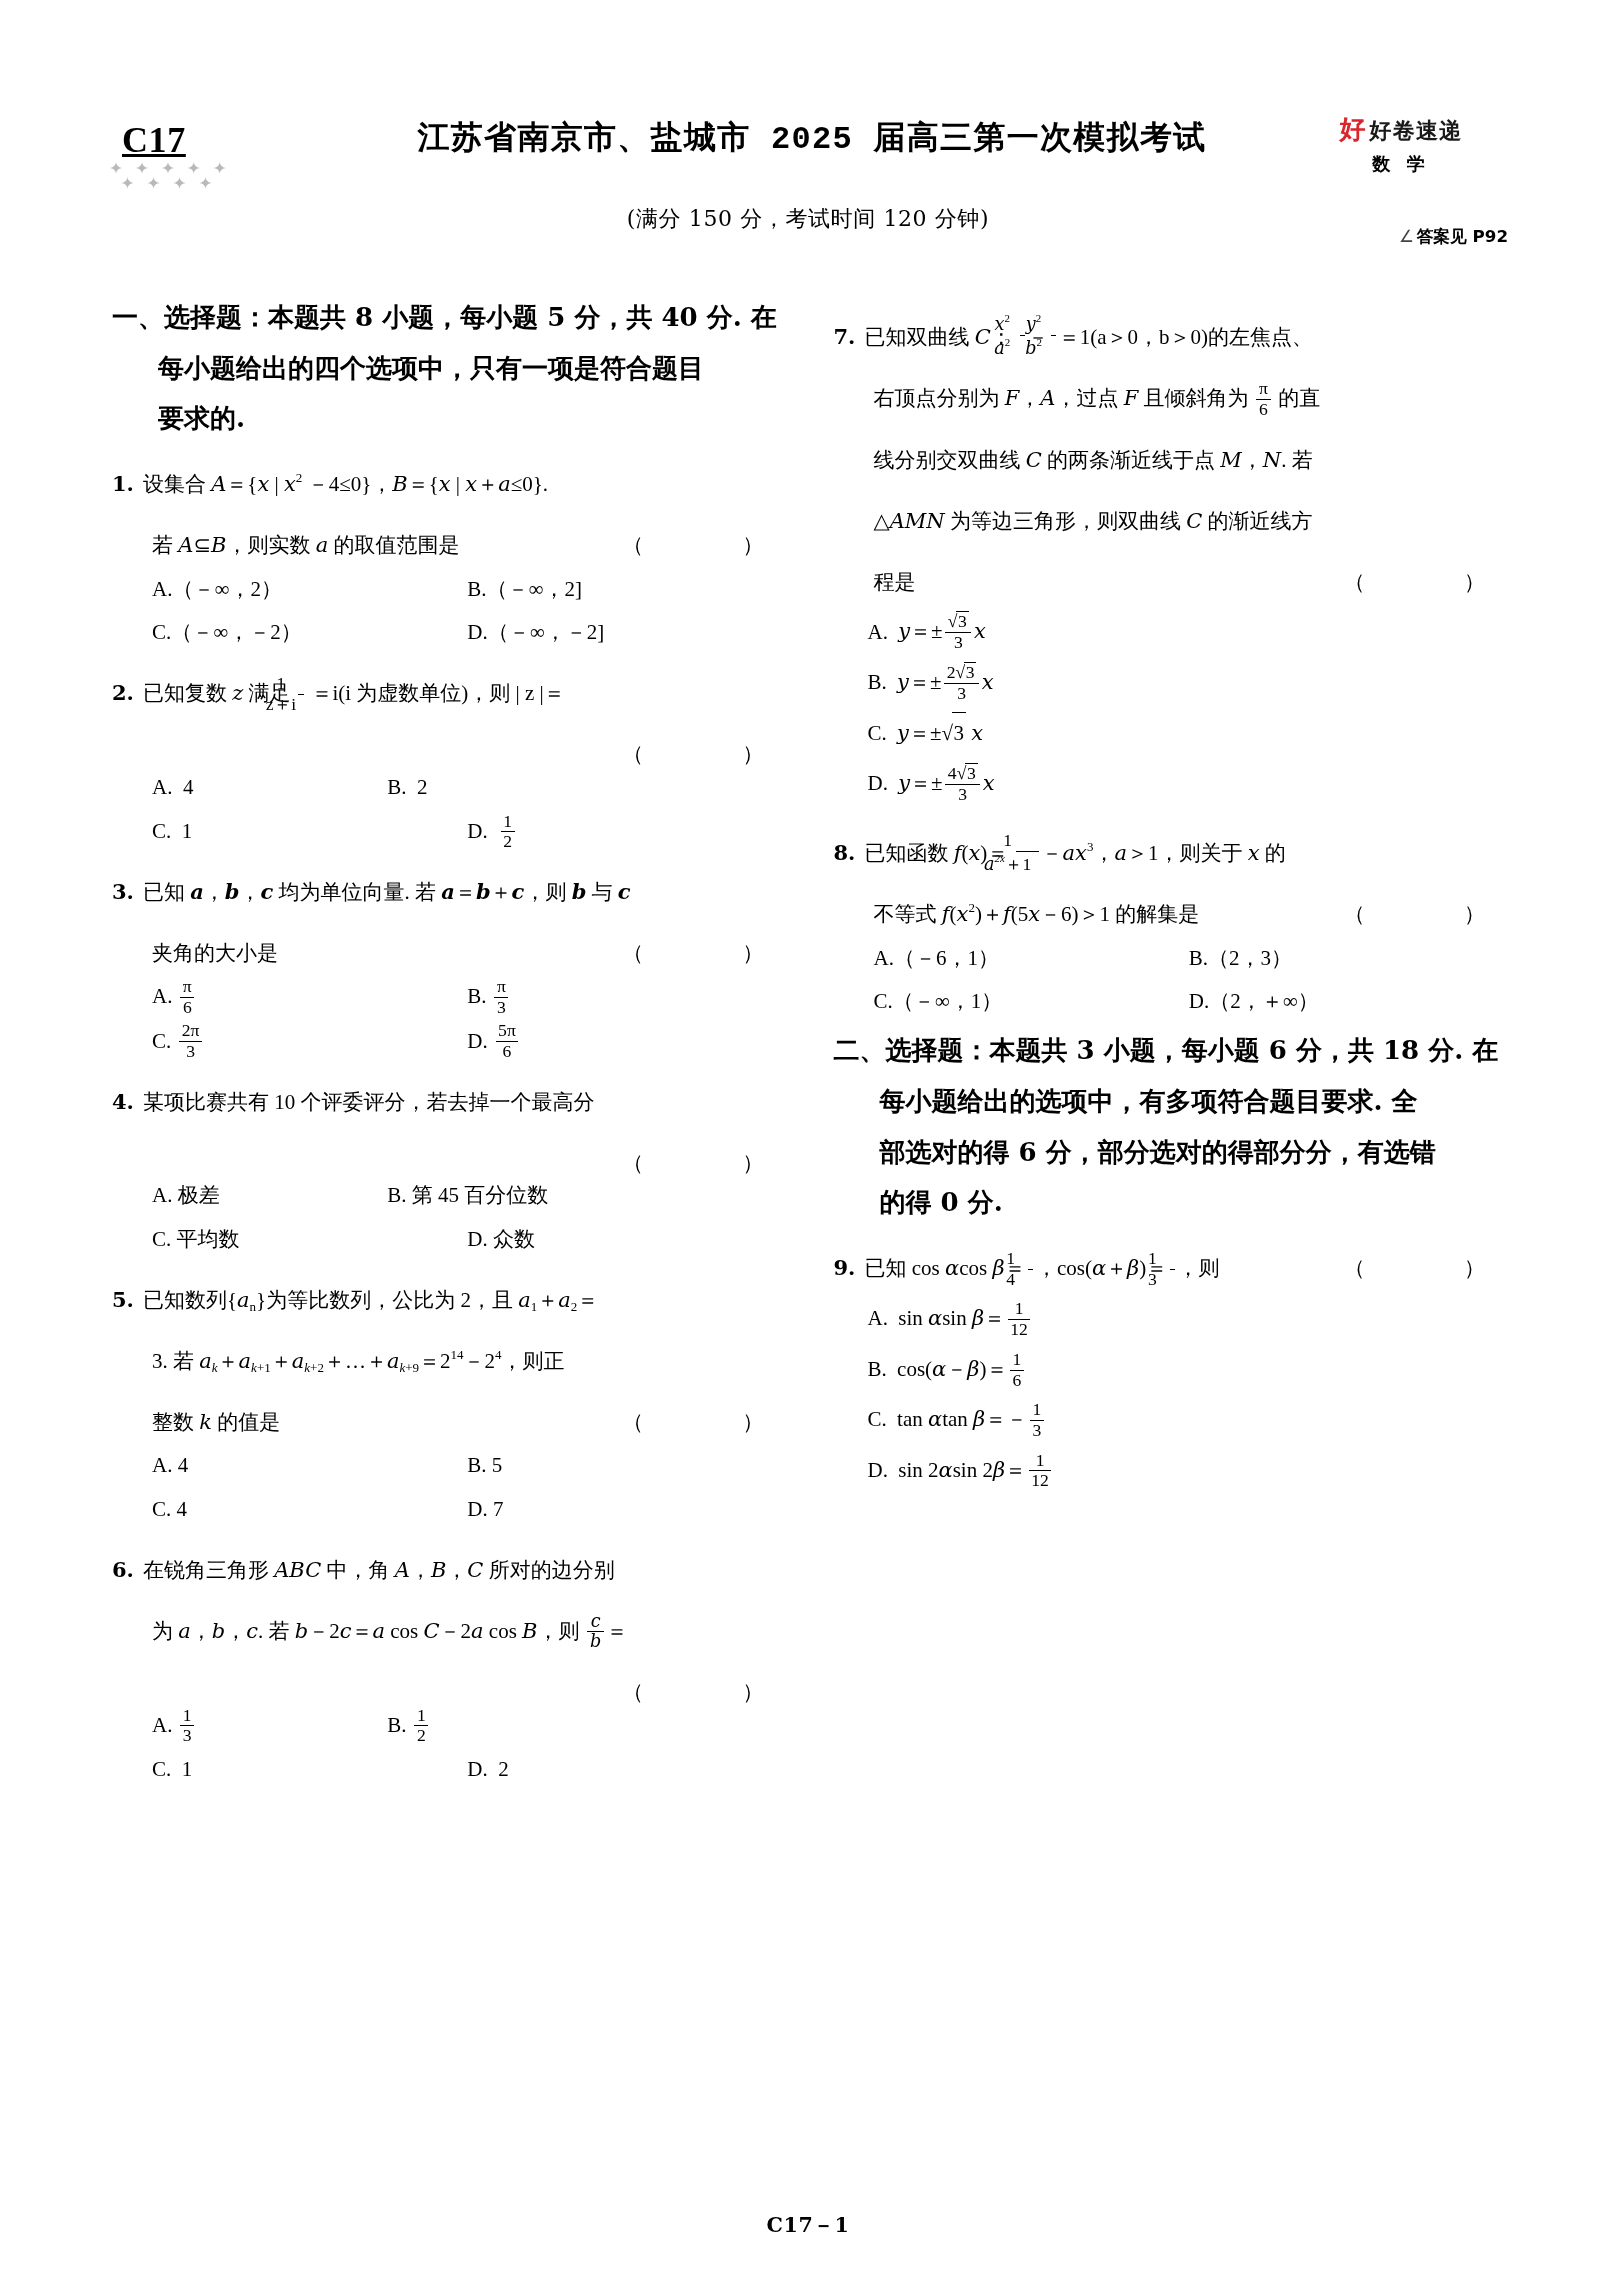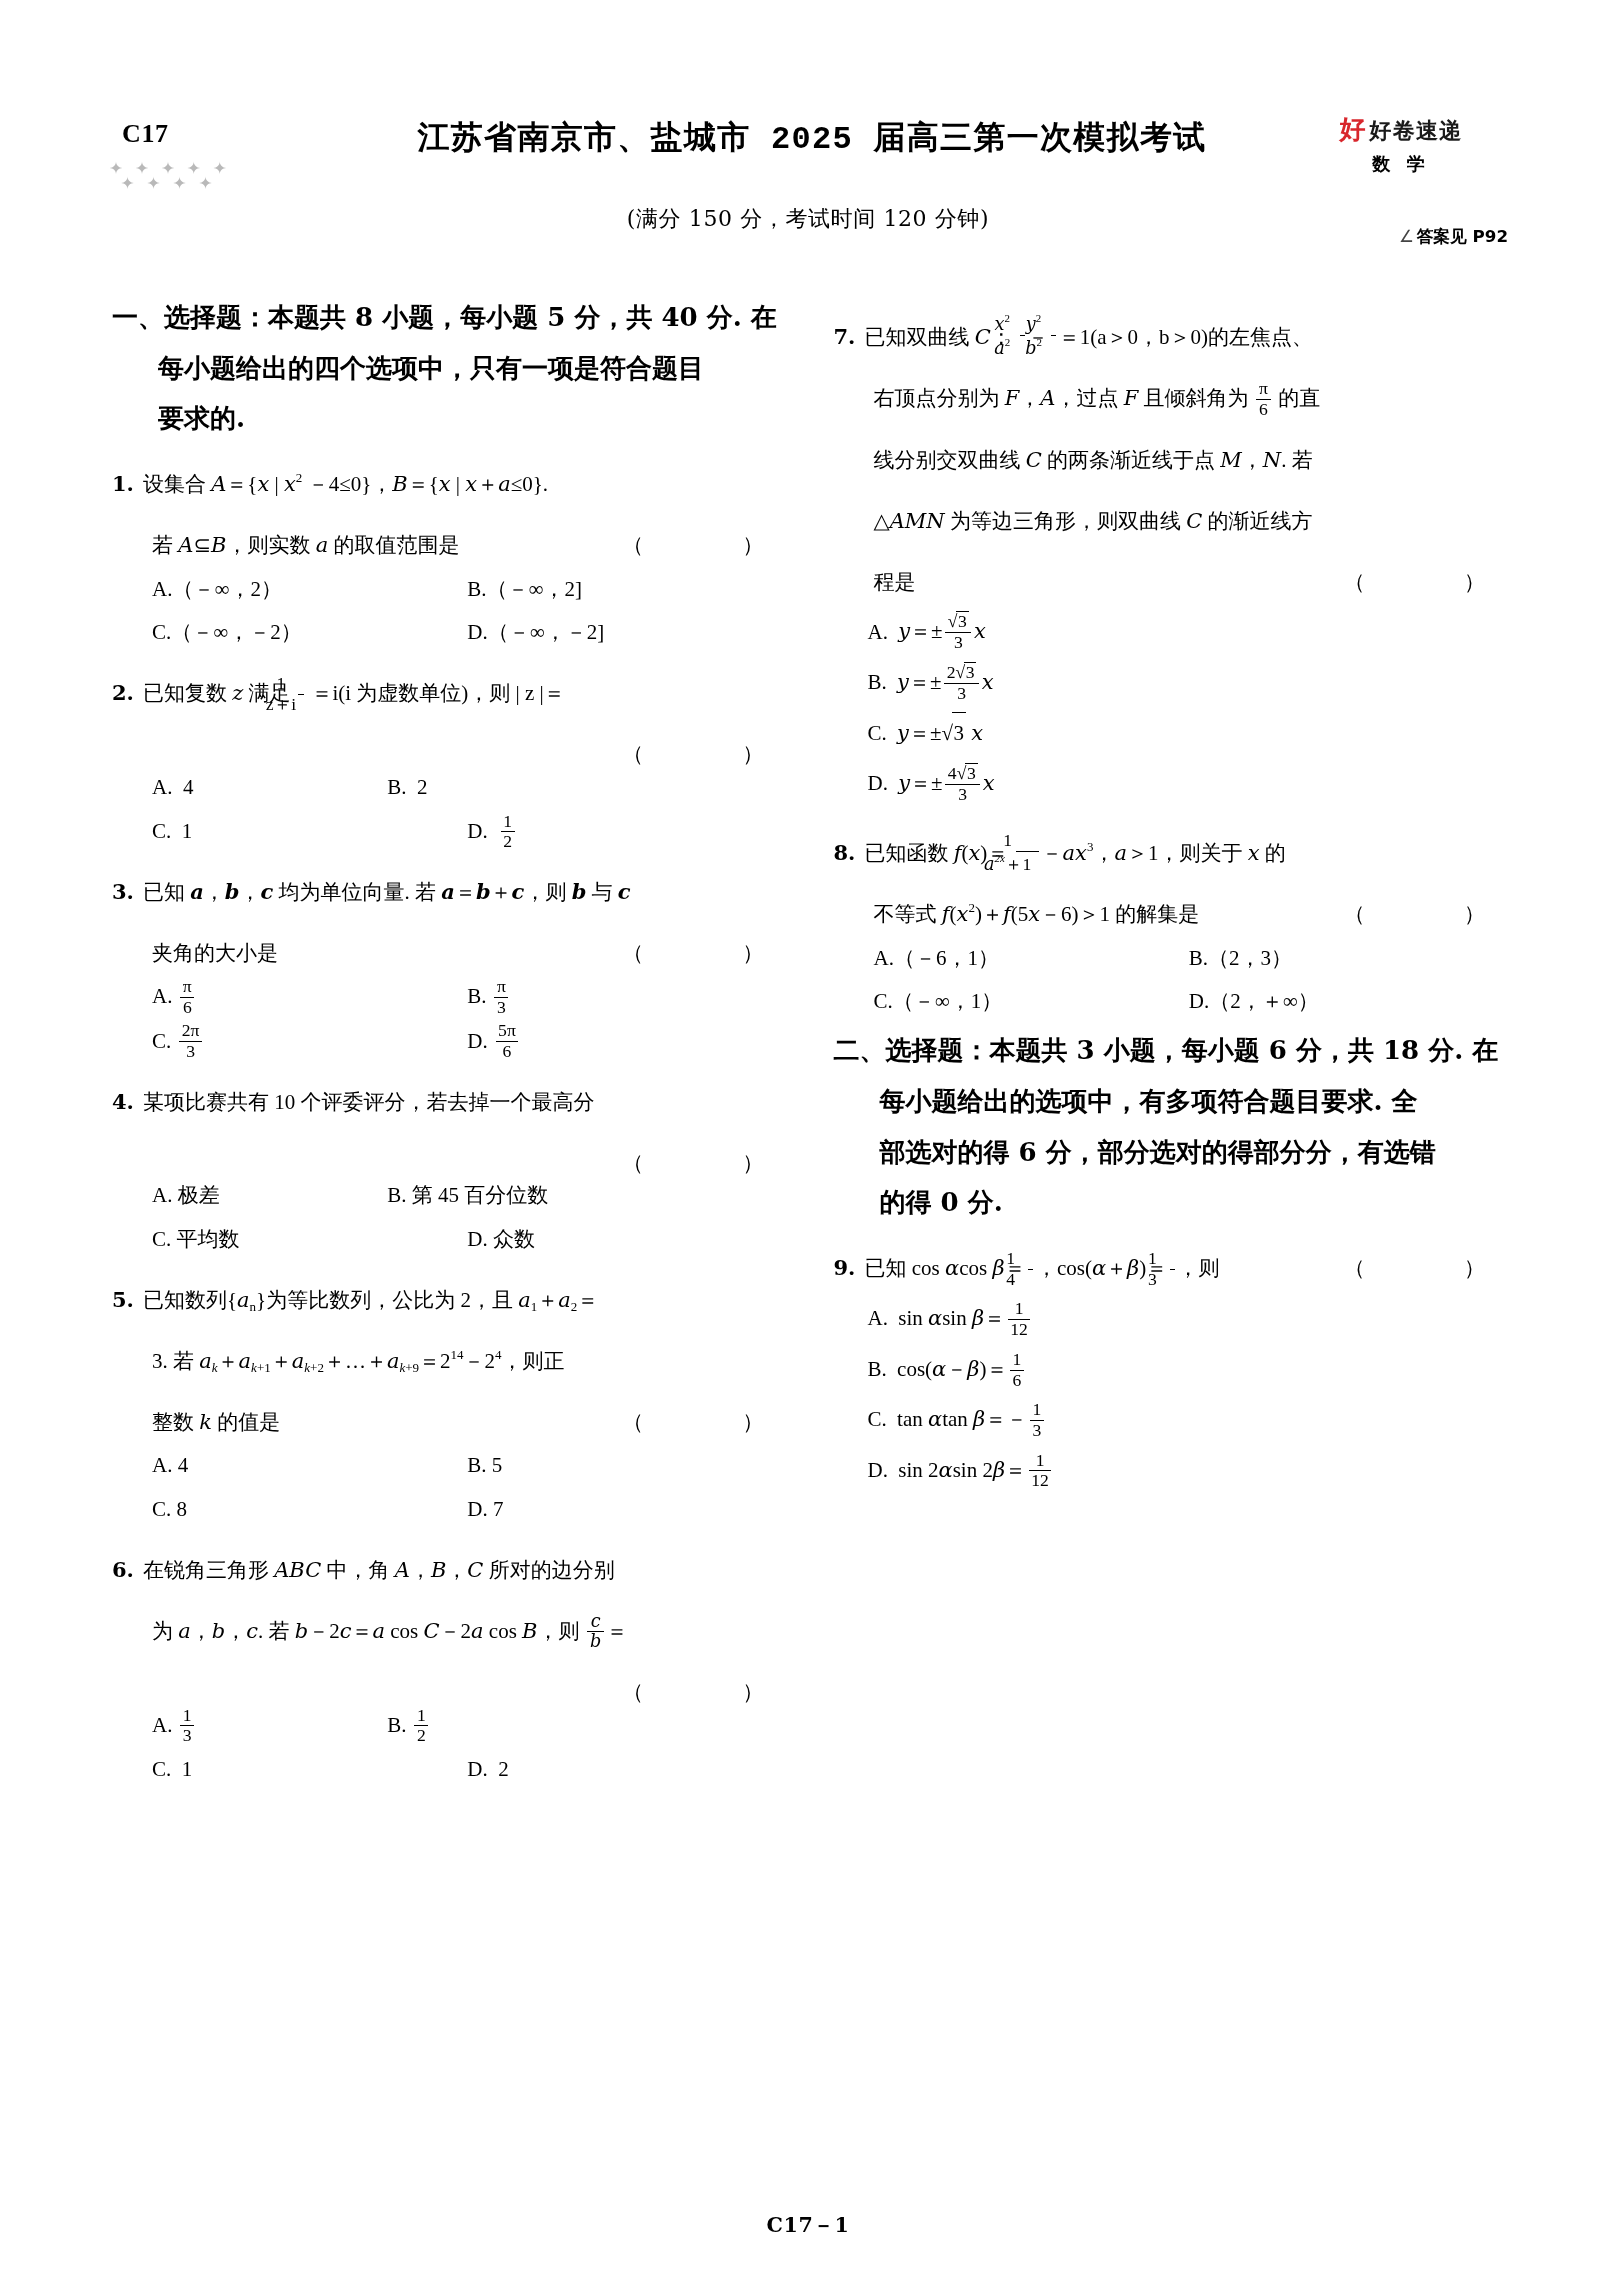--- a/index.html
+++ b/index.html
@@ -26,22 +26,23 @@
   .header {
     position: relative;
     height: 186px;
   }
   .code-badge {
     position: absolute;
     left: 122px;
     top: 119px;
     font-family: "Liberation Serif", serif;
     font-weight: bold;
-    font-size: 26px;
+    font-size: 36px;
     letter-spacing: 0.6px;
+    text-decoration: underline;
   }
   .stars {
     position: absolute;
     left: 109px;
     top: 161px;
     width: 167px;
     height: 39px;
     color: #b9b9b9;
     font-size: 16.7px;
     letter-spacing: 3.9px;
@@ -328,21 +329,21 @@
           3. 若 <span class="mi">a</span><sub class="sb">k</sub>＋<span class="mi">a</span><sub class="sb">k</sub><sub class="sbn">+1</sub>＋<span class="mi">a</span><sub class="sb">k</sub><sub class="sbn">+2</sub>＋…＋<span class="mi">a</span><sub class="sb">k</sub><sub class="sbn">+9</sub>＝2<sup class="en">14</sup>－2<sup class="en">4</sup>，则正
         </div>
         <div class="q-line">
           整数 <span class="mi">k</span> 的值是<span class="paren">（　　）</span>
         </div>
         <div class="options">
           <div class="opt">A. 4</div>
           <div class="opt">B. 5</div>
         </div>
         <div class="options">
-          <div class="opt">C. 8</div>
+          <div class="opt">C. 4</div>
           <div class="opt">D. 7</div>
         </div>
       </div>
 
       <div class="q">
         <div class="q-line first">
           <span class="qnum">6.</span><span>在锐角三角形 <span class="mi">ABC</span> 中，角 <span class="mi">A</span>，<span class="mi">B</span>，<span class="mi">C</span> 所对的边分别</span>
         </div>
         <div class="q-line">
           为 <span class="mi">a</span>，<span class="mi">b</span>，<span class="mi">c</span>. 若 <span class="mi">b</span>－2<span class="mi">c</span>＝<span class="mi">a</span> cos <span class="mi">C</span>－2<span class="mi">a</span> cos <span class="mi">B</span>，则

